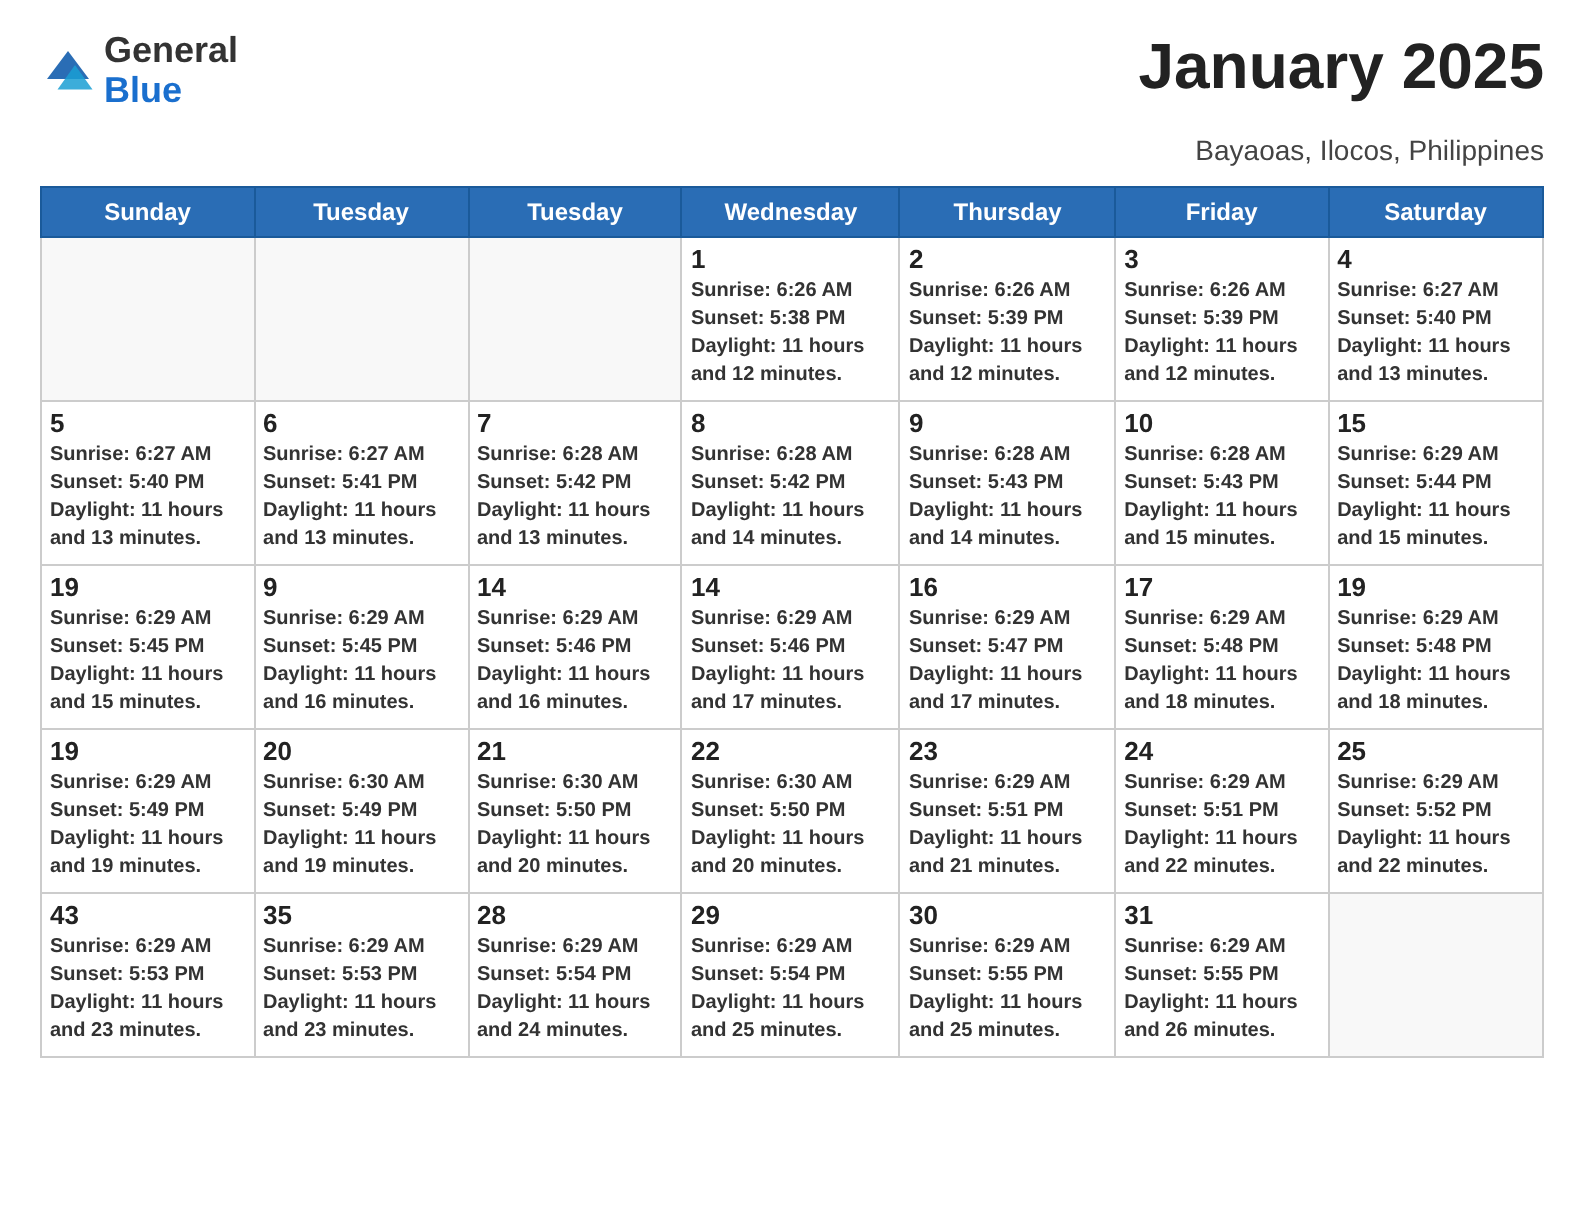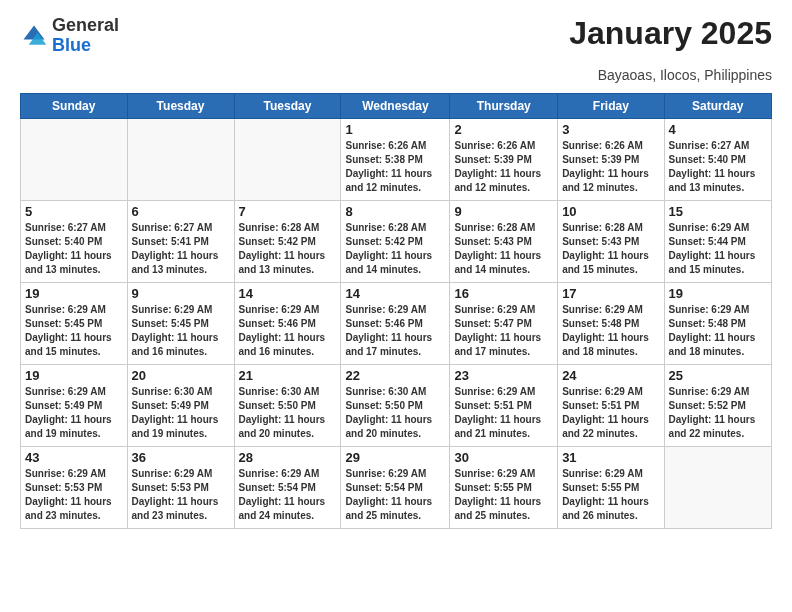--- a/index.html
+++ b/index.html
@@ -296,21 +296,21 @@
           </td>
         </tr>
         <tr>
           <td>
             <span class="day-num">43</span>
             <div class="day-info" style="white-space: pre-line;">Sunrise: 6:29 AM
 Sunset: 5:53 PM
 Daylight: 11 hours and 23 minutes.</div>
           </td>
           <td>
-            <span class="day-num">36</span>
+            <span class="day-num">35</span>
             <div class="day-info" style="white-space: pre-line;">Sunrise: 6:29 AM
 Sunset: 5:53 PM
 Daylight: 11 hours and 23 minutes.</div>
           </td>
           <td>
             <span class="day-num">28</span>
             <div class="day-info" style="white-space: pre-line;">Sunrise: 6:29 AM
 Sunset: 5:54 PM
 Daylight: 11 hours and 24 minutes.</div>
           </td>

